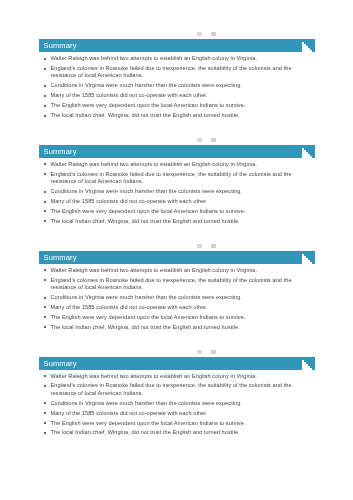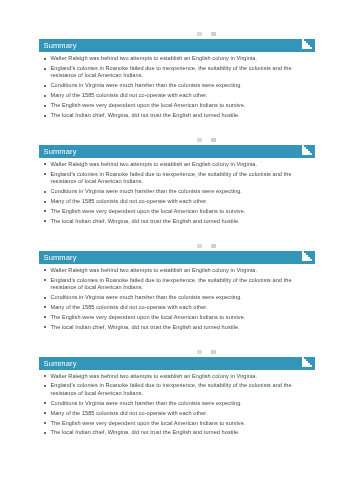--- a/index.html
+++ b/index.html
@@ -44,21 +44,21 @@
     height: 4px;
     background: #d9d9d9;
   }
   .block-marks .mark.m1 { left: 158px; }
   .block-marks .mark.m2 { left: 172px; background: #cfcfcf; }
 
   .summary-header {
     background: #3396b8;
     height: 13px;
     display: flex;
-    align-items: flex-start;
+    align-items: flex-end;
     justify-content: space-between;
     padding: 0 3px 0 5px;
     box-sizing: border-box;
   }
   .summary-title {
     color: #ffffff;
     font-size: 7.5px;
     line-height: 13px;
     letter-spacing: 0.15px;
     white-space: nowrap;

